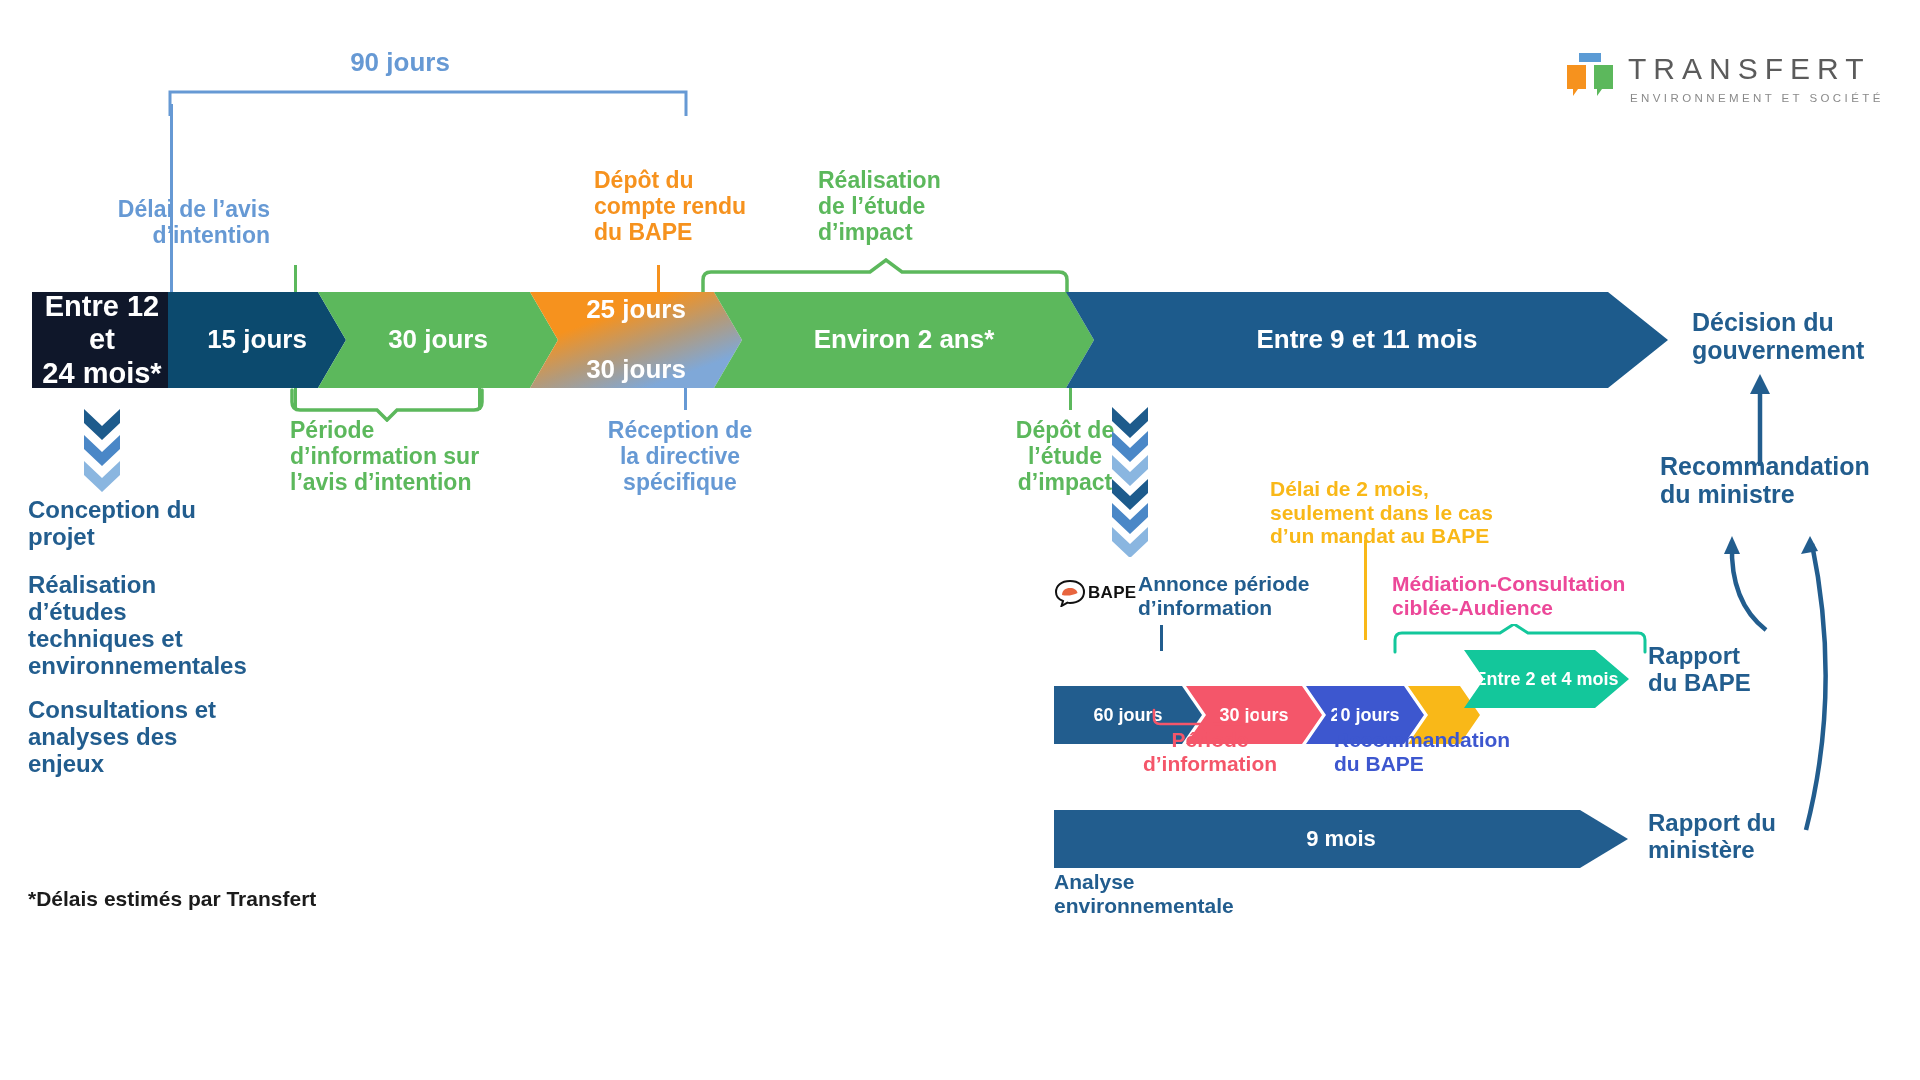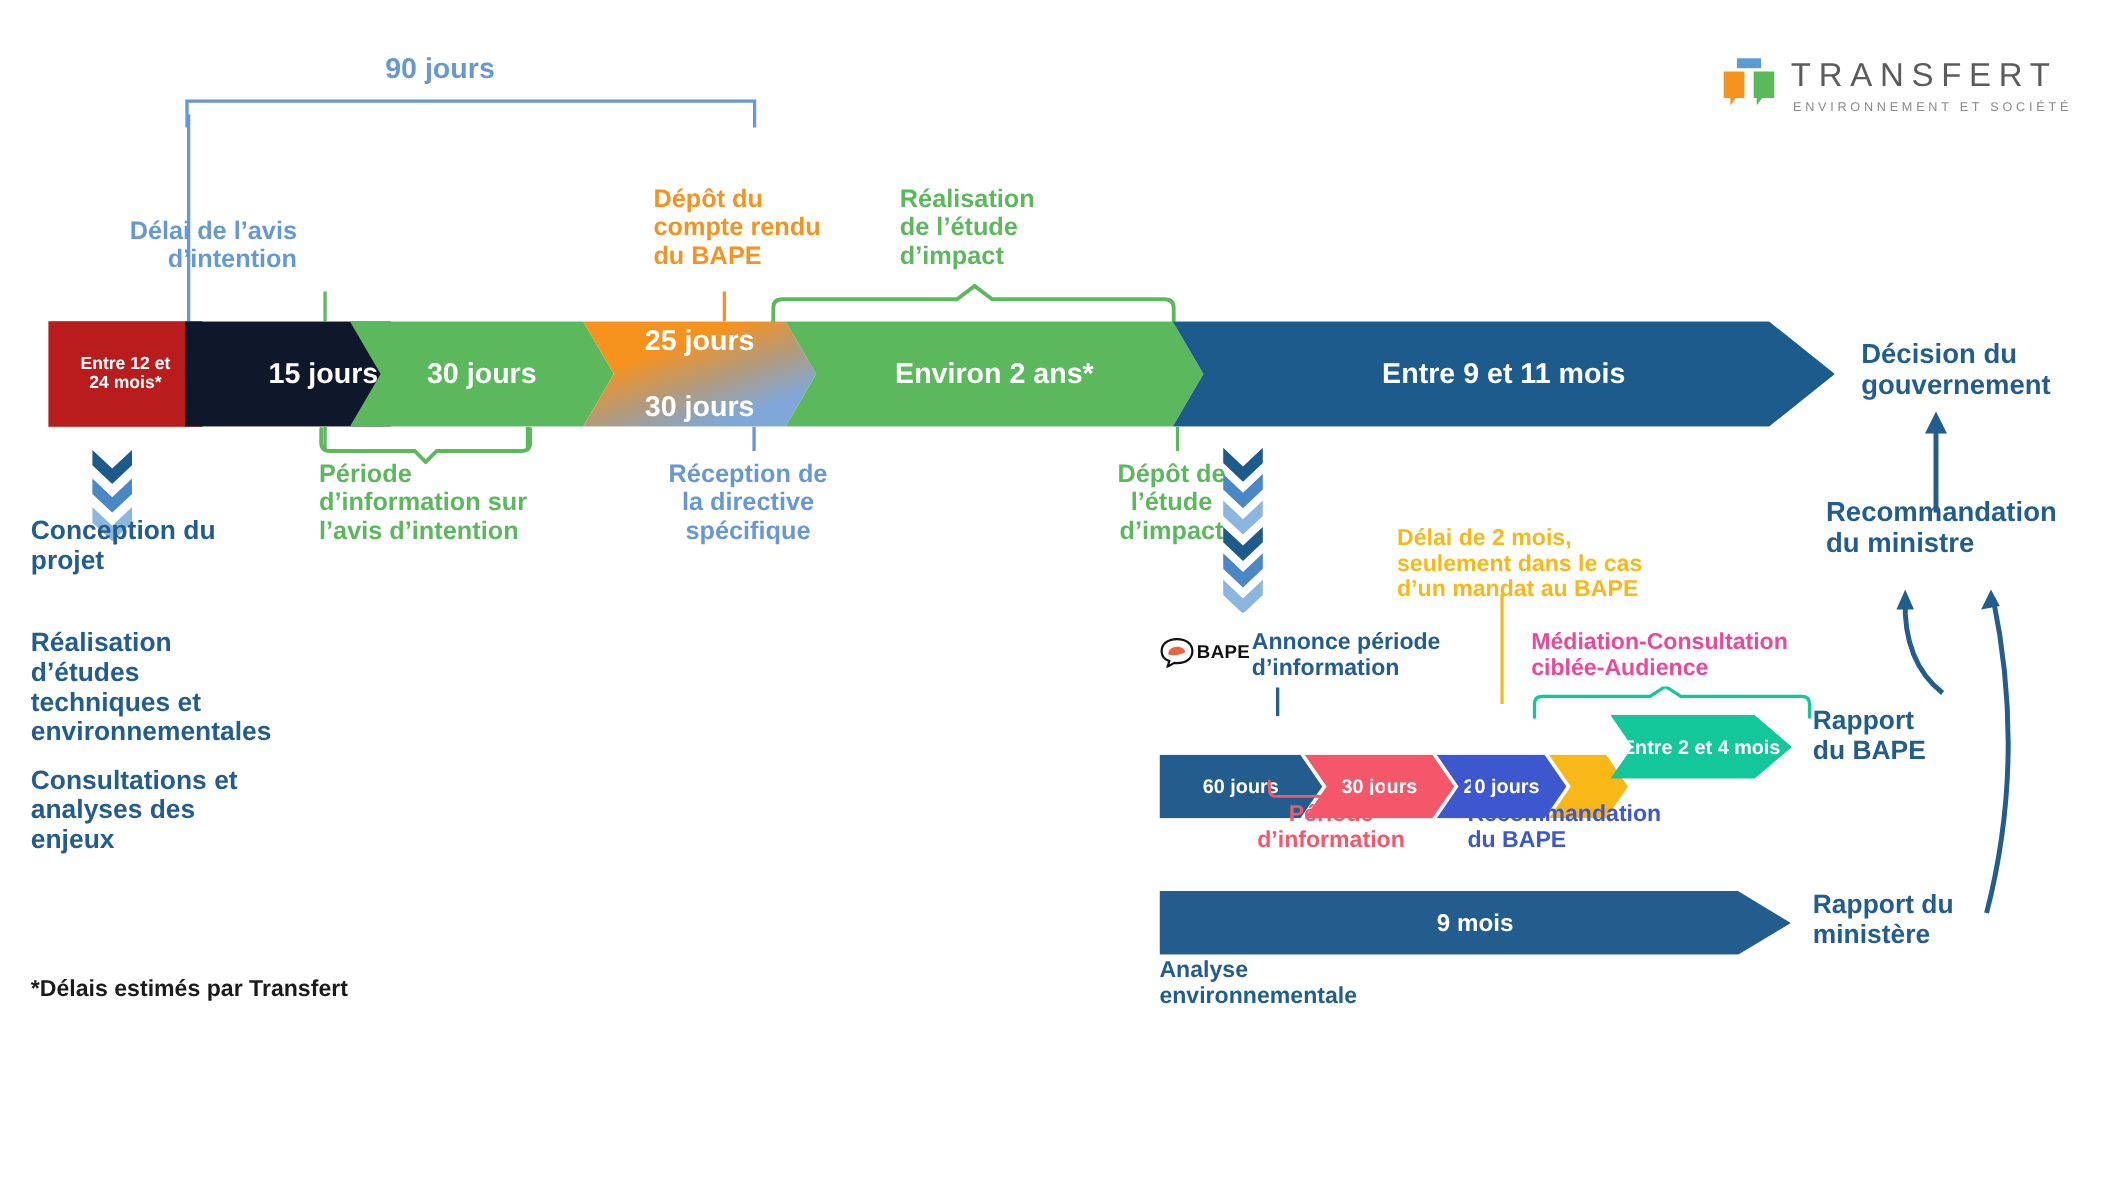--- a/index.html
+++ b/index.html
@@ -91,23 +91,23 @@
 
   <div class="tick" style="left:170px;top:104px;height:188px;background:#6699d4;"></div>
   <div class="tick" style="left:294px;top:265px;height:27px;background:#5cb85c;"></div>
   <div class="tick" style="left:657px;top:265px;height:27px;background:#f6921e;"></div>
 
   <svg class="abs" style="left:700px;top:258px;" width="370" height="40">
     <path d="M3 38 L3 22 Q3 14 11 14 L170 14 L186 2 L202 14 L359 14 Q367 14 367 22 L367 38" fill="none" stroke="#5cb85c" stroke-width="3.5" stroke-linecap="round"></path>
   </svg>
 
   <div class="bar" style="left:28px;top:292px;width:1640px;height:96px;">
-    <div class="seg" style="left:16px;width:140px;background:#b91c1c;font-size:16px;">Entre 12 et
+    <div class="seg" style="left:4px;width:140px;background:#0f172a;font-size:29px;">Entre 12 et
 24 mois*</div>
-    <div class="seg chev" style="left:140px;width:178px;background:#0f172a;font-size:26px;padding-left:37px;">15 jours</div>
+    <div class="seg chev" style="left:140px;width:178px;background:#0c4a6e;font-size:26px;">15 jours</div>
     <div class="seg chev chev-in" style="left:290px;width:240px;background:#5cb85c;font-size:26px;">30 jours</div>
     <div class="seg chev chev-in" style="left:502px;width:212px;background:linear-gradient(160deg,#f6921e 0%,#f6921e 30%,#b39a7a 55%,#7fa8d8 80%,#7fa8d8 100%);font-size:26px;">25 jours
 
 30 jours</div>
     <div class="seg chev chev-in" style="left:686px;width:380px;background:#5cb85c;font-size:26px;">Environ 2 ans*</div>
     <div class="seg chev-tail" style="left:1038px;width:602px;background:#1d5b8c;font-size:26px;clip-path:polygon(0 0, calc(100% - 60px) 0, 100% 50%, calc(100% - 60px) 100%, 0 100%, 28px 50%);">Entre 9 et 11 mois</div>
   </div>
 
   <div class="tick" style="left:294px;top:388px;height:22px;background:#5cb85c;"></div>
   <div class="tick" style="left:478px;top:388px;height:22px;background:#5cb85c;"></div>
@@ -132,21 +132,21 @@
 gouvernement</div>
 
   <div class="chevstack" style="left:80px;top:405px;">
     <svg width="44" height="100" viewBox="0 0 44 100">
       <path d="M4 4 L22 21 L40 4 L40 18 L22 35 L4 18 Z" fill="#1d5b8c"></path>
       <path d="M4 30 L22 47 L40 30 L40 44 L22 61 L4 44 Z" fill="#4a87c7"></path>
       <path d="M4 56 L22 73 L40 56 L40 70 L22 87 L4 70 Z" fill="#8ab6e0"></path>
     </svg>
   </div>
 
-  <div class="abs lbl ta-l c-blue" style="left:28px;top:470px;width:300px;font-size:24px;">Conception du
+  <div class="abs lbl ta-l c-blue" style="left:28px;top:497px;width:300px;font-size:24px;">Conception du
 projet</div>
   <div class="abs lbl ta-l c-blue" style="left:28px;top:572px;width:320px;font-size:24px;">Réalisation
 d’études
 techniques et
 environnementales</div>
   <div class="abs lbl ta-l c-blue" style="left:28px;top:697px;width:300px;font-size:24px;">Consultations et
 analyses des
 enjeux</div>
 
   <div class="abs lbl ta-l c-dark" style="left:28px;top:887px;width:420px;font-size:21px;">*Délais estimés par Transfert</div>

